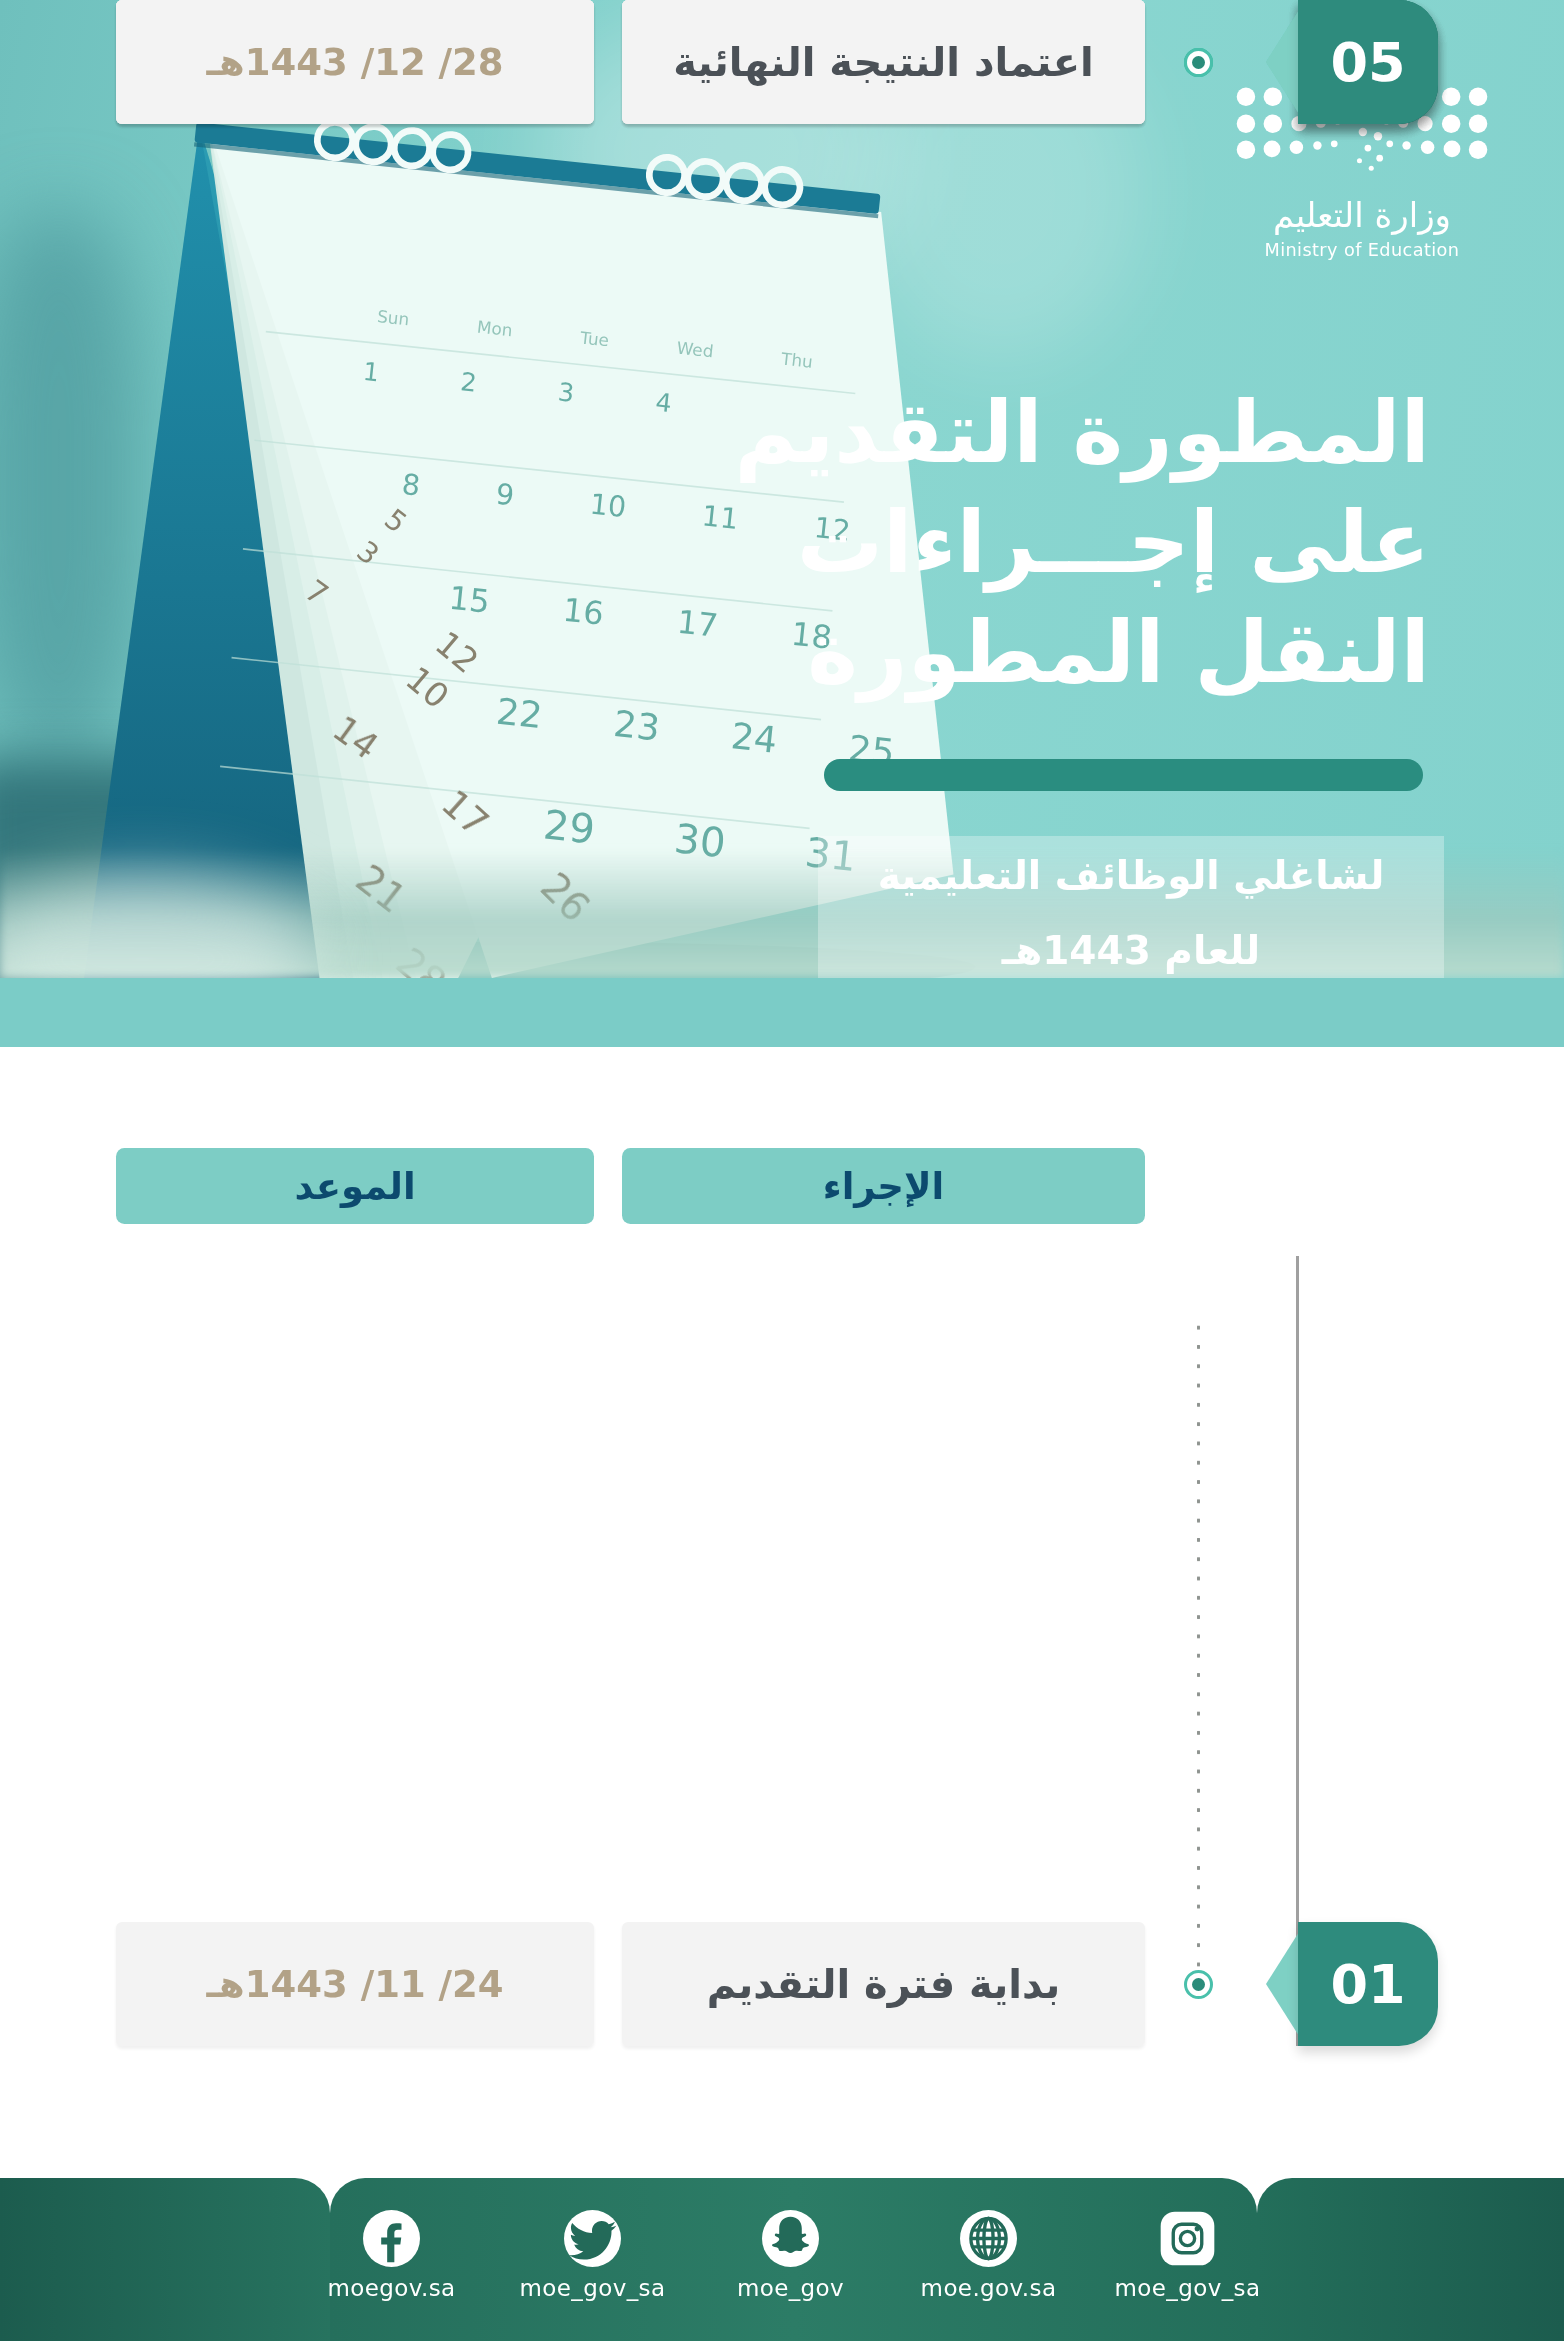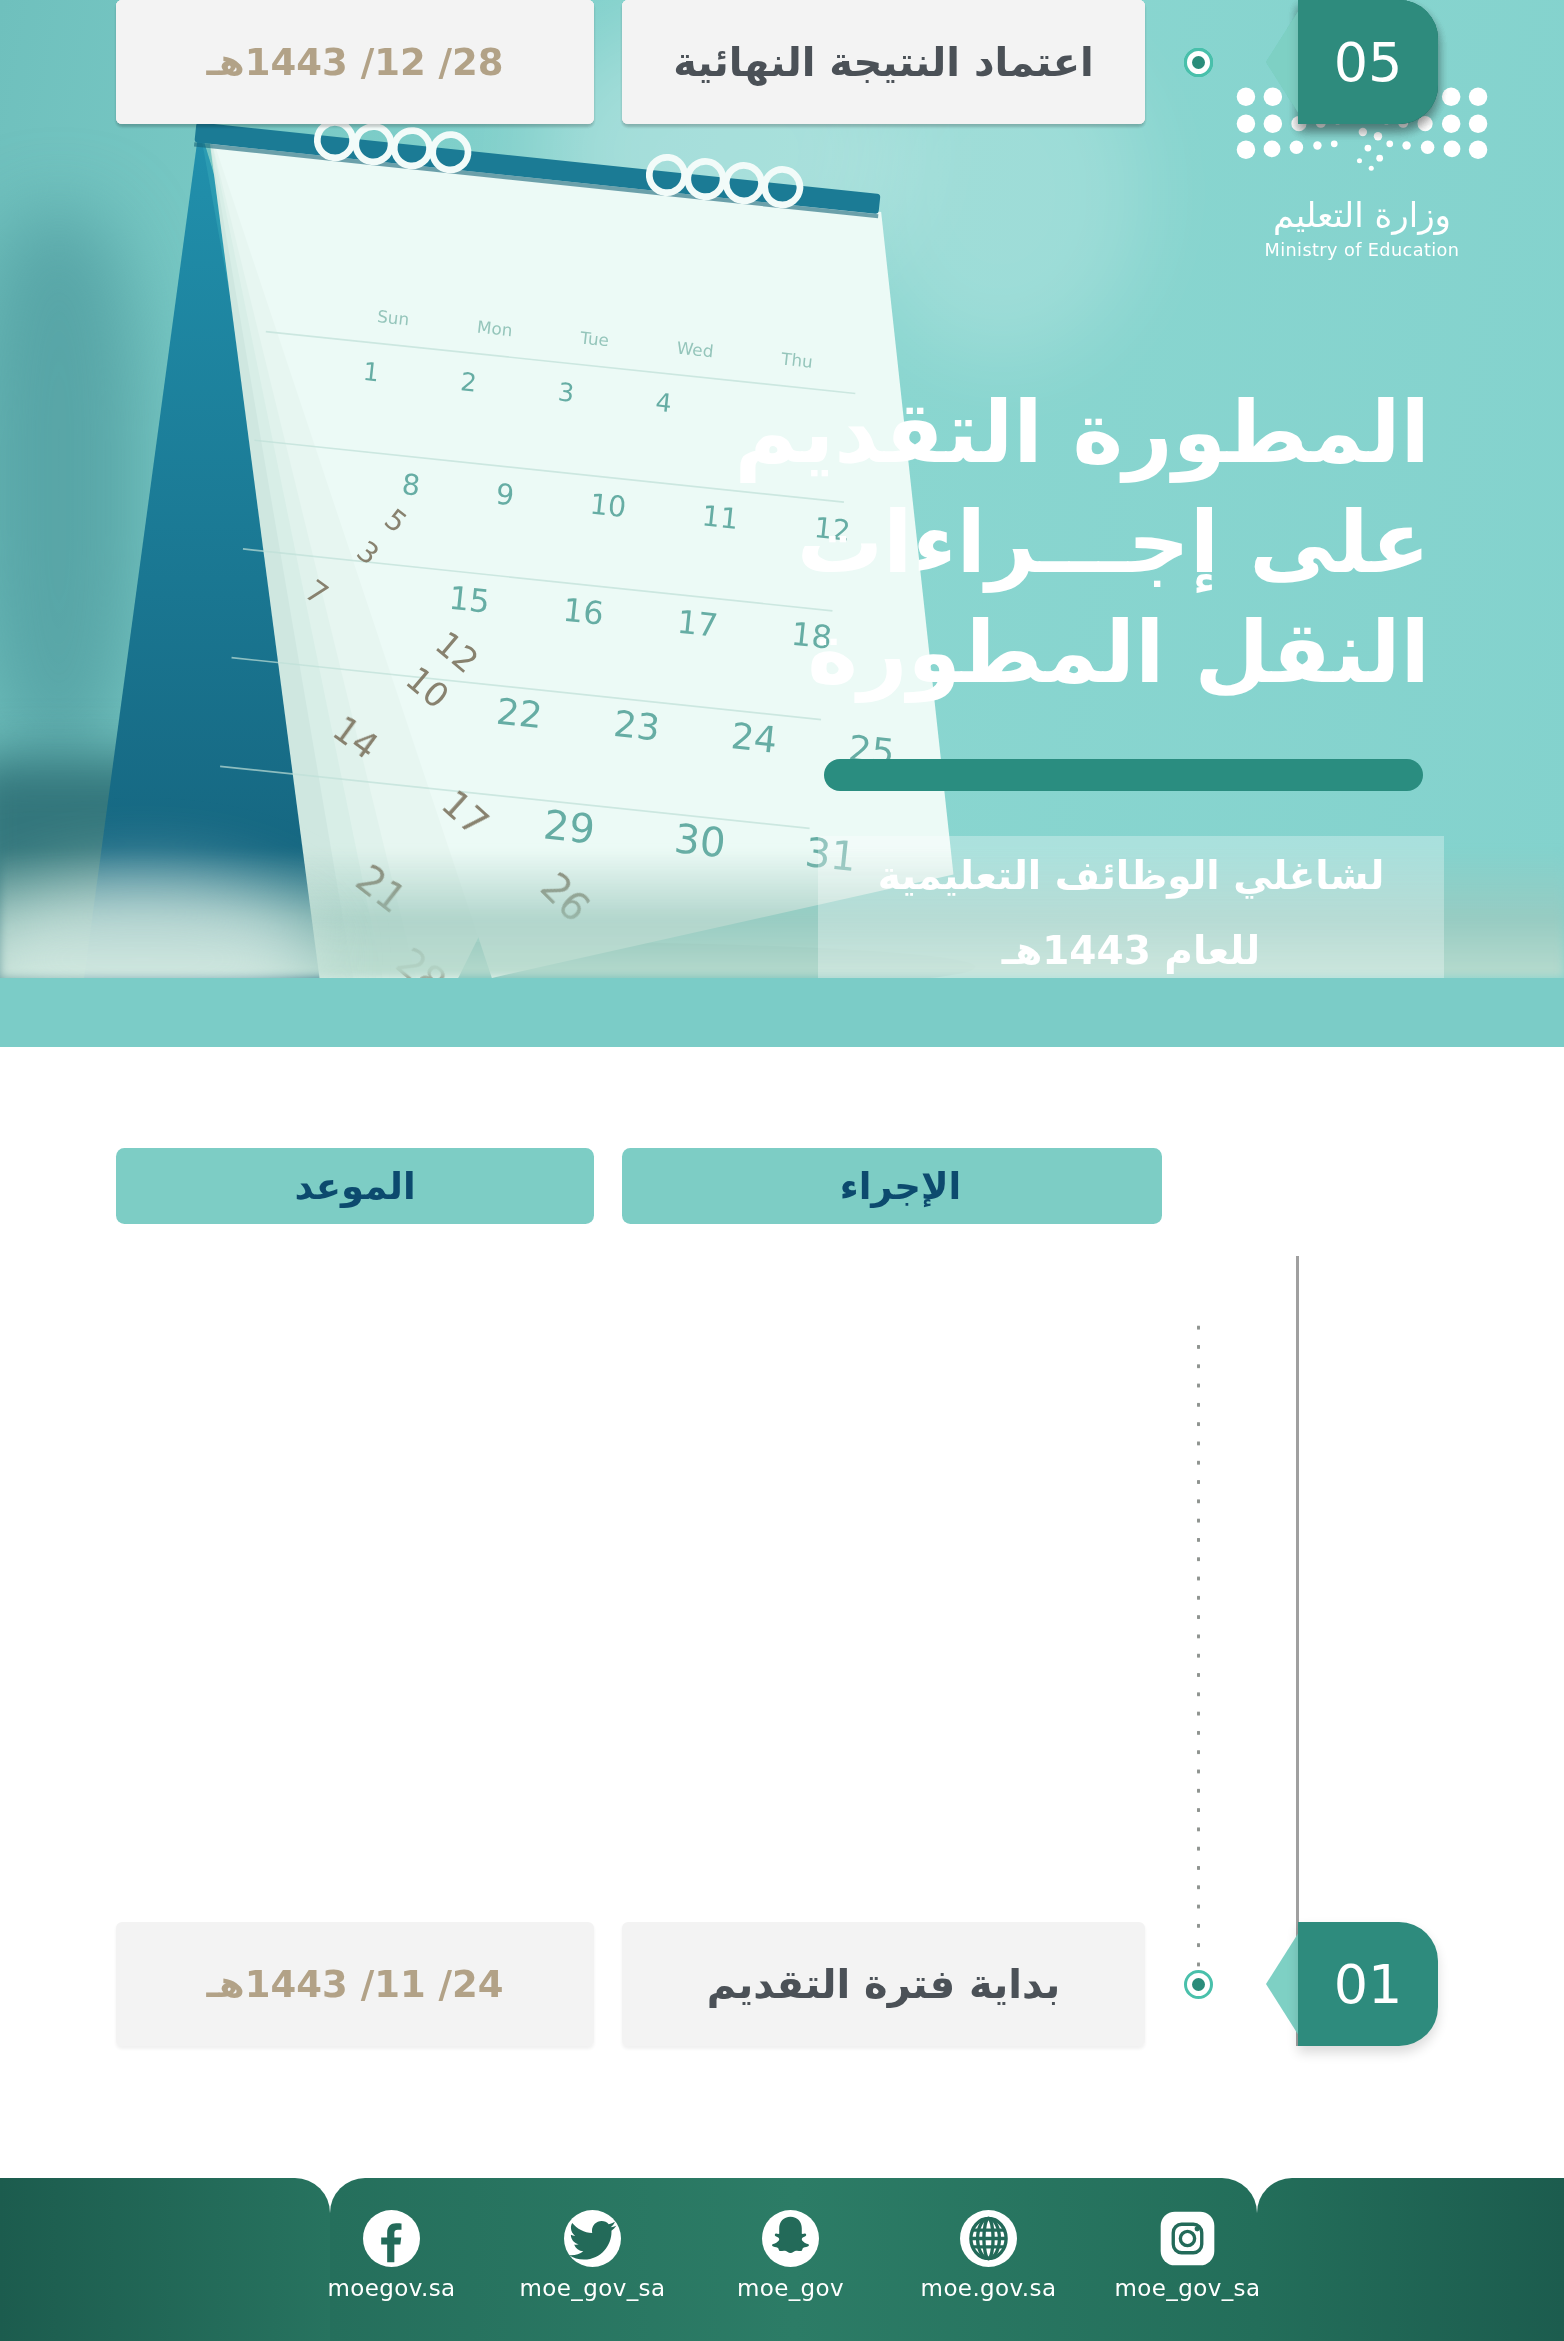--- a/index.html
+++ b/index.html
@@ -31,38 +31,38 @@
   .divider-pill{position:absolute;left:824px;top:759px;width:599px;height:32px;border-radius:16px;background:#2a8d80;}
   .subtitle-box{position:absolute;left:818px;top:836px;width:626px;height:155px;background:rgba(255,255,255,.30);
     direction:rtl;text-align:center;color:#ffffff;font-weight:700;font-size:39px;line-height:1.55;
     display:flex;flex-direction:column;justify-content:center;gap:14px;}
   .hero-band{position:absolute;left:0;top:978px;width:1565px;height:69px;background:#7bccc7;}
   
   .schedule{position:absolute;left:0;top:0;width:1565px;height:2342px;}
   .col-header{position:absolute;top:1148px;height:76px;border-radius:8.4px;background:#7dcdc5;
     color:#0c4a6e;font-size:37px;font-weight:700;display:flex;align-items:center;justify-content:center;direction:rtl;}
   .col-header.date{left:116px;width:478px;}
-  .col-header.proc{left:622px;width:523px;padding-left:17px;}
+  .col-header.proc{left:622px;width:523px;}
   .timeline-dots{position:absolute;left:1197px;top:1318px;width:3.4px;height:666px;
     background-image:radial-gradient(circle,#8f9490 1.8px,transparent 2.2px);background-size:3.4px 19.3px;}
   .badge-line{position:absolute;left:1296px;top:1256px;width:2.5px;height:790px;background:#a0a0a0;}
   .row{position:absolute;left:0;width:1565px;height:124px;}
   .row:nth-of-type(1){top:1256px}.row:nth-of-type(2){top:1422px}.row:nth-of-type(3){top:1589px}
   .row:nth-of-type(4){top:1755px}.row:nth-of-type(5){top:1922px}
   .cell{position:absolute;top:0;height:124px;background:#f3f3f3;border-radius:6px;
     display:flex;align-items:center;justify-content:center;box-shadow:0 2.5px 3.4px rgba(0,0,0,.06);}
   .cell.date{left:116px;width:478px;color:#b2a287;font-size:37px;font-weight:700;direction:rtl;}
   .cell.proc{left:622px;width:523px;color:#4b5157;font-size:40px;font-weight:700;direction:rtl;text-align:center;line-height:1.15;padding:0 3px;box-sizing:border-box;}
   .marker{position:absolute;left:1184px;top:48px;width:29px;height:29px;border-radius:50%;
     border:3.4px solid #49c0ab;background:#ffffff;box-sizing:border-box;display:flex;align-items:center;justify-content:center;}
   .marker-dot{width:13.5px;height:13.5px;border-radius:50%;background:#2a8c7a;}
   .badge-arrow{position:absolute;left:1266px;top:10px;width:33px;height:104px;background:#7ed0c4;
     -webkit-clip-path:polygon(100% 0,100% 100%,0 50%);clip-path:polygon(100% 0,100% 100%,0 50%);}
   .badge{position:absolute;left:1298px;top:0;width:140px;height:124px;background:#2e8b7d;
-    border-radius:0 39px 39px 0;color:#ffffff;font-size:54px;font-weight:400;
+    border-radius:0 39px 39px 0;color:#ffffff;font-size:54px;font-weight:700;
     display:flex;align-items:center;justify-content:center;box-shadow:0 6.7px 11.8px rgba(0,0,0,.14);}
   
   .footer{position:absolute;left:0;top:2178px;width:1565px;height:164px;}
   .f-seg{position:absolute;top:0;height:164px;}
   .f-left{left:0;width:330px;border-top-right-radius:35px;background:linear-gradient(90deg,#1c5c4e,#27735f);}
   .f-mid{left:330px;width:927px;border-top-left-radius:35px;border-top-right-radius:35px;
     background:linear-gradient(90deg,#256f5c,#2c7c66 50%,#236e5a);}
   .f-right{left:1257px;width:308px;border-top-left-radius:35px;background:linear-gradient(90deg,#236e5a,#1c5c4e);}
   .social-item{position:absolute;top:2210px;width:185px;text-align:center;}
   .social-item svg{display:block;margin:0 auto;}

